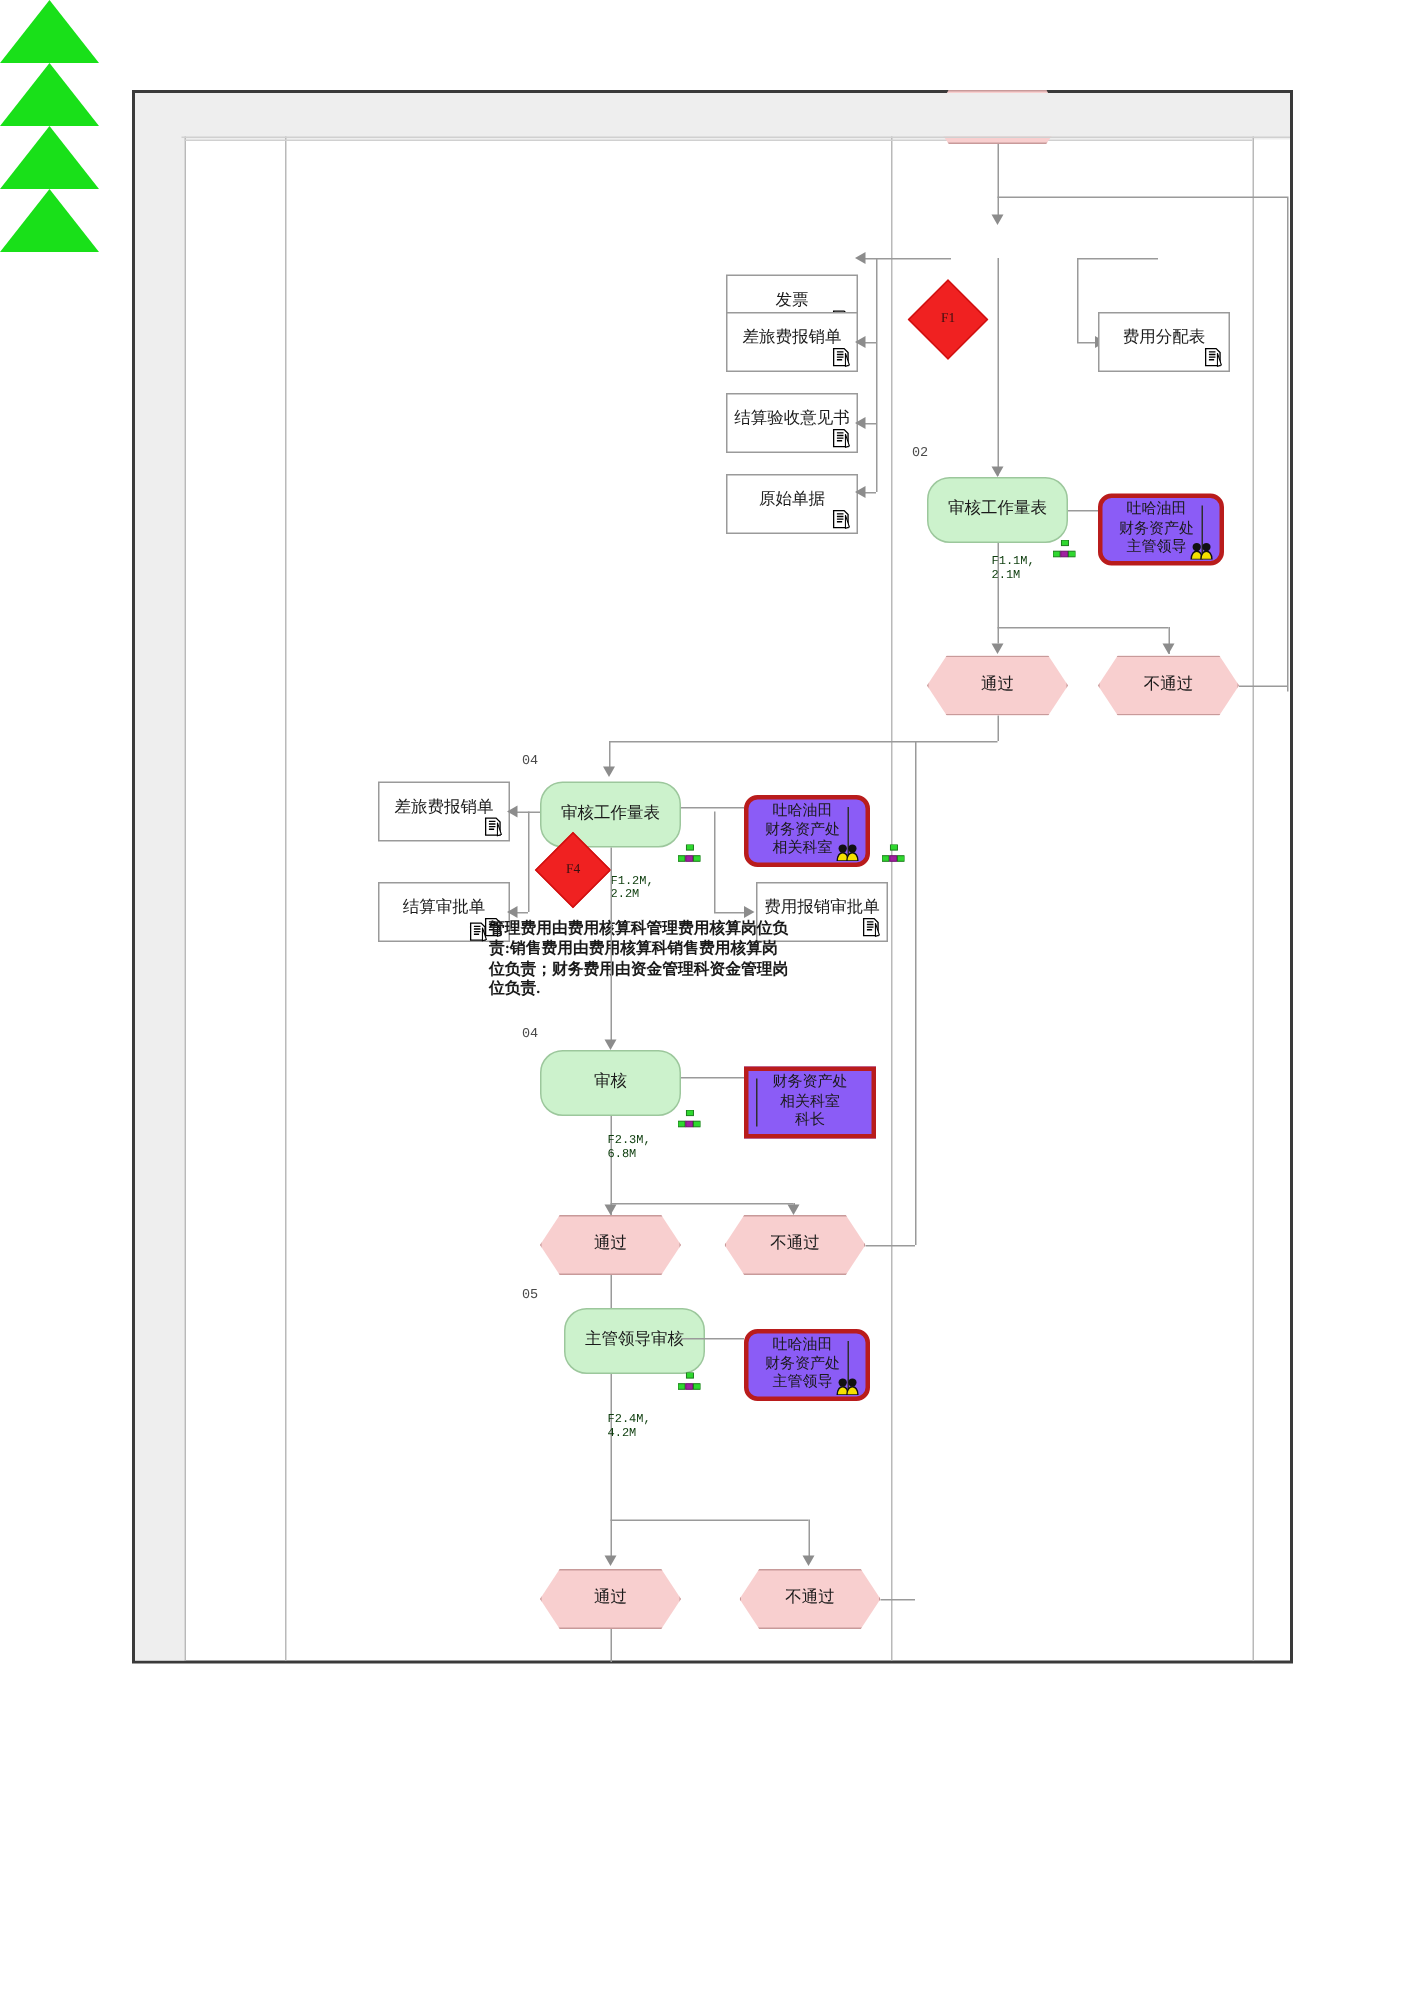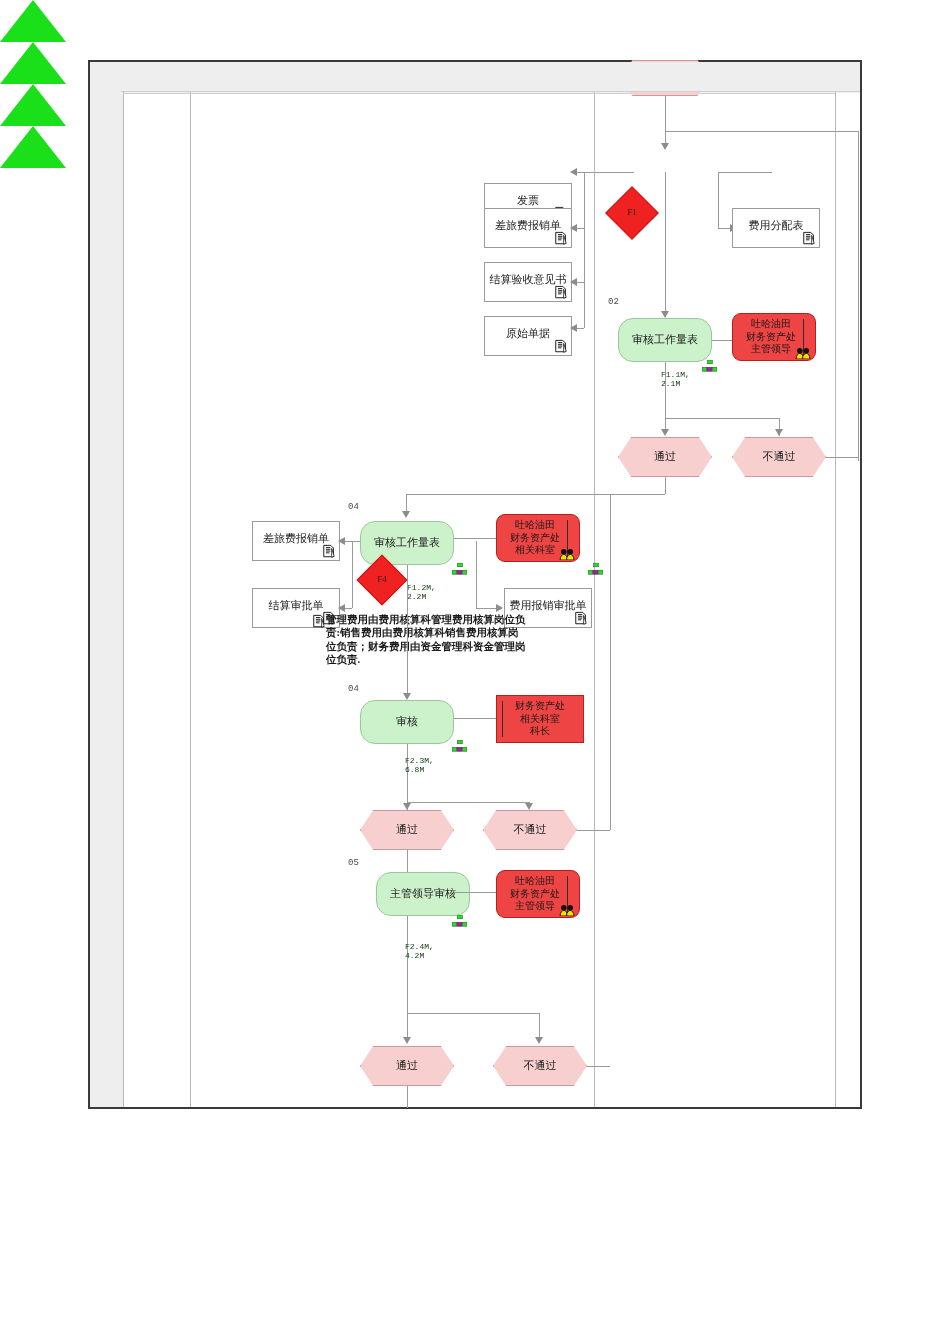--- a/index.html
+++ b/index.html
@@ -25,22 +25,22 @@
 
   
   .doc{background:#ffffff;border:1px solid #9a9a9a;}
   .doc .lbl{display:block;padding-bottom:4px;}
   .doc-ic{position:absolute;right:3px;bottom:1px;width:14px;height:15px;}
 
   
   .proc{background:#ccf2cc;border:1px solid #9cc79c;border-radius:15px;}
 
   
-  .note{background:#ef4444;border:1px solid #b91c1c;border-radius:9px;
-        padding-right:6px;}
+  .note{background:#8b5cf6;border:3px solid #b91c1c;border-radius:9px;
+        padding-right:6px;margin-top:16px;}
   .note .nlines{position:absolute;right:11px;top:5px;bottom:5px;
         border-left:1px solid #2f2f2f;}
   .ppl-ic{position:absolute;right:3px;bottom:1px;width:17px;height:12px;}
 
   
   .hex{background:#f8cfcf;border:1px solid #c89a9a;
        clip-path:polygon(14% 0,86% 0,100% 50%,86% 100%,14% 100%,0 50%);}
 
   
   .dia{background:#f02121;transform:rotate(45deg);border:1px solid #d01010;}

